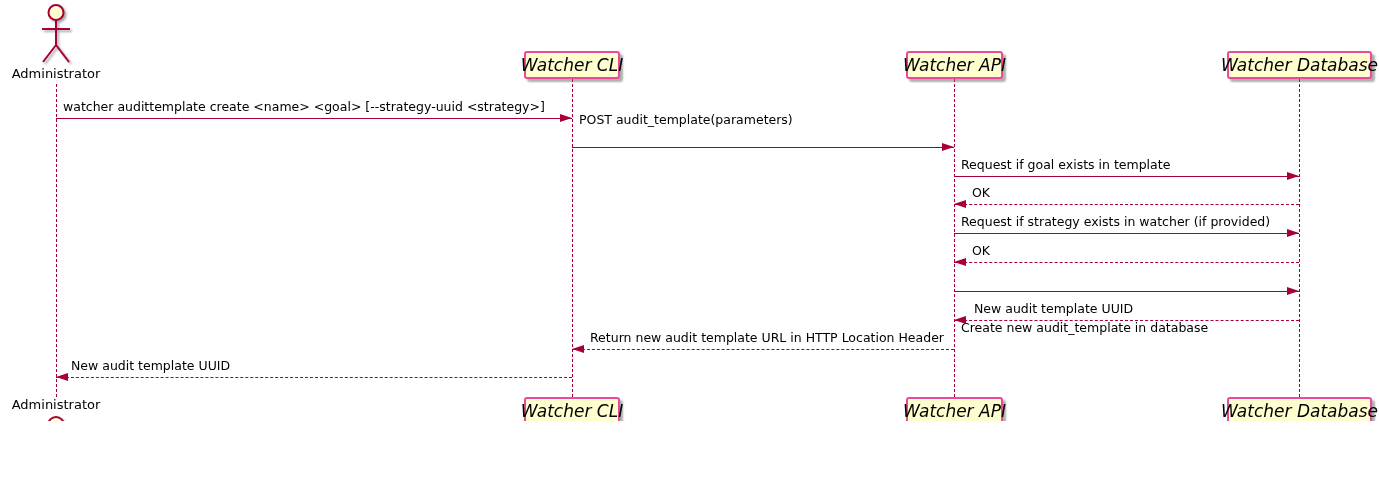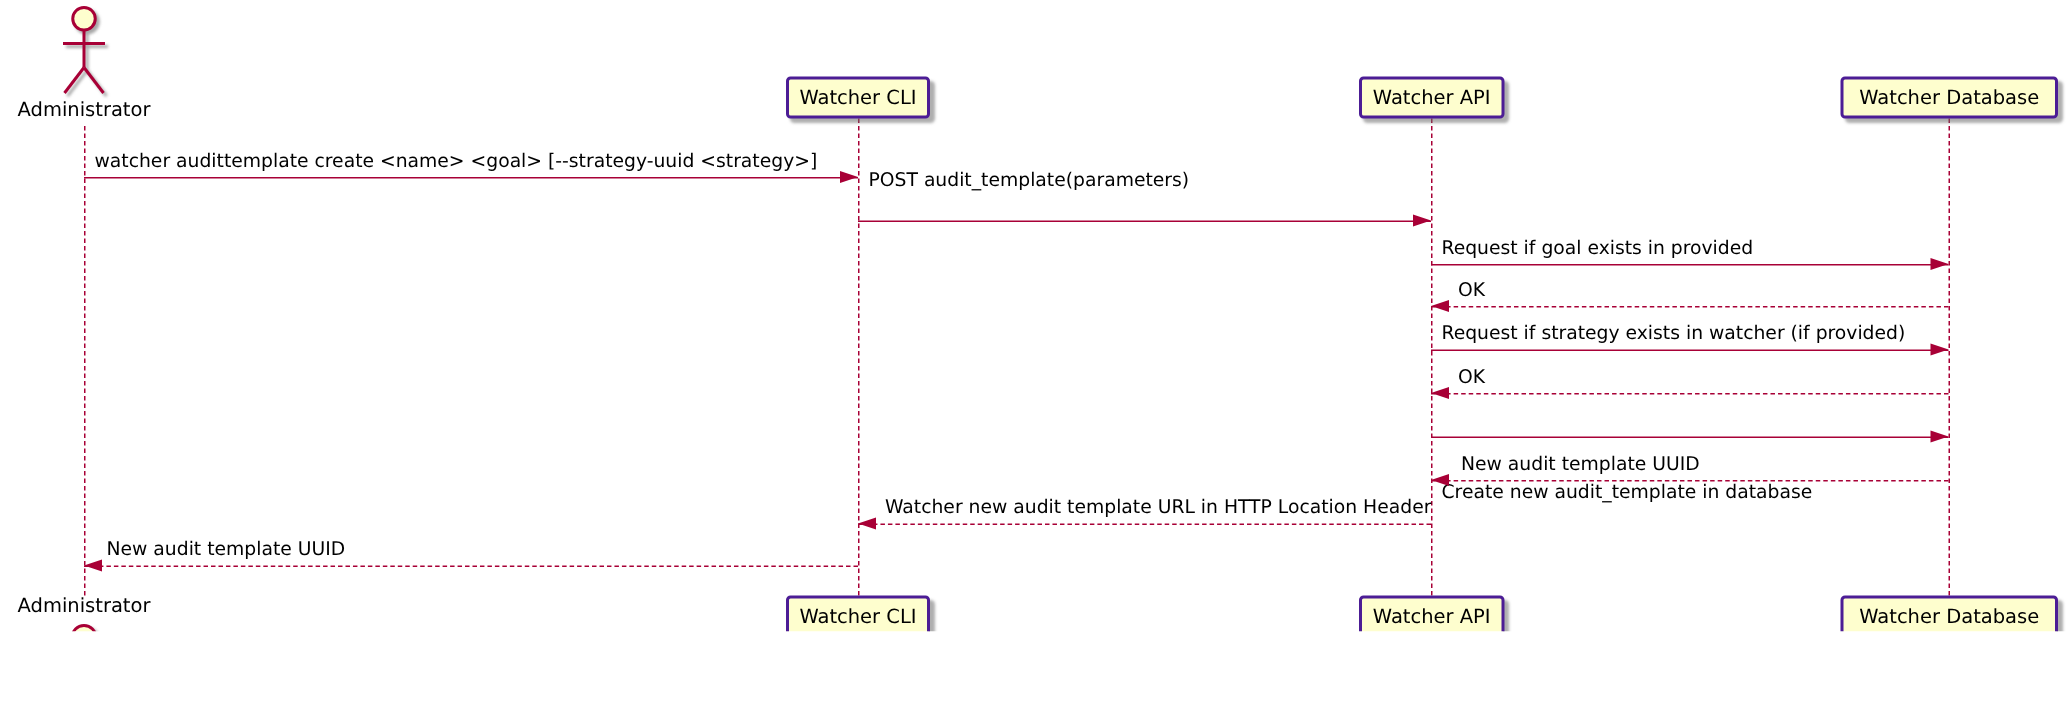--- a/index.html
+++ b/index.html
@@ -7,24 +7,25 @@
   .canvas {
     position:relative; width:1379px; height:421px; background:#ffffff;
     font-family:"DejaVu Sans", "Liberation Sans", sans-serif; color:#000;
     overflow:hidden;
   }
   .lifeline {
     position:absolute; width:0; border-left:1px dashed #A80036;
   }
   .pbox {
     position:absolute; height:28px; background:#FEFECE;
-    border:2px solid #4c1d95; border-radius:3px;
+    border:2px solid #ec4899; border-radius:3px;
     box-shadow:3px 3px 2px rgba(110,110,110,0.55);
-    font-size:13px; display:flex; align-items:center; justify-content:center;
+    font-size:17px; display:flex; align-items:center; justify-content:center;
     white-space:nowrap;
+    font-style:italic;
   }
   .actor-label {
     position:absolute; font-size:13px; text-align:center; white-space:nowrap;
   }
   .actor-figure { position:absolute; filter:drop-shadow(2px 2px 1px rgba(120,120,120,0.65)); }
   .actor-figure line, .actor-figure circle { stroke:#A80036; stroke-width:2; }
   .actor-figure circle { fill:#FEFECE; }
   .msg-label {
     position:absolute; font-size:12.5px; line-height:16px; white-space:nowrap;text-align:center;
   }
@@ -70,21 +71,21 @@
   </div>
 
   <div>
     <div class="msg-label" style="left:579px; top:112px;">POST audit_template(parameters)</div>
     <div class="msg-line" style="left:572px; top:147px; width:382px;">
       <span class="ah right"></span>
     </div>
   </div>
 
   <div>
-    <div class="msg-label" style="left:961px; top:157px;">Request if goal exists in provided</div>
+    <div class="msg-label" style="left:961px; top:157px;">Request if goal exists in template</div>
     <div class="msg-line" style="left:954px; top:176px; width:345px;">
       <span class="ah right"></span>
     </div>
   </div>
 
   <div>
     <div class="msg-label" style="left:972px; top:185px;">OK</div>
     <div class="msg-line dashed" style="left:954px; top:204px; width:345px;">
       <span class="ah left"></span>
     </div>
@@ -112,21 +113,21 @@
   </div>
 
   <div>
     <div class="msg-label" style="left:974px; top:301px;">New audit template UUID</div>
     <div class="msg-line dashed" style="left:954px; top:320px; width:345px;">
       <span class="ah left"></span>
     </div>
   </div>
 
   <div>
-    <div class="msg-label" style="left:590px; top:330px;">Watcher new audit template URL in HTTP Location Header</div>
+    <div class="msg-label" style="left:590px; top:330px;">Return new audit template URL in HTTP Location Header</div>
     <div class="msg-line dashed" style="left:572px; top:349px; width:382px;">
       <span class="ah left"></span>
     </div>
   </div>
 
   <div>
     <div class="msg-label" style="left:71px; top:358px;">New audit template UUID</div>
     <div class="msg-line dashed" style="left:56px; top:377px; width:516px;">
       <span class="ah left"></span>
     </div>

